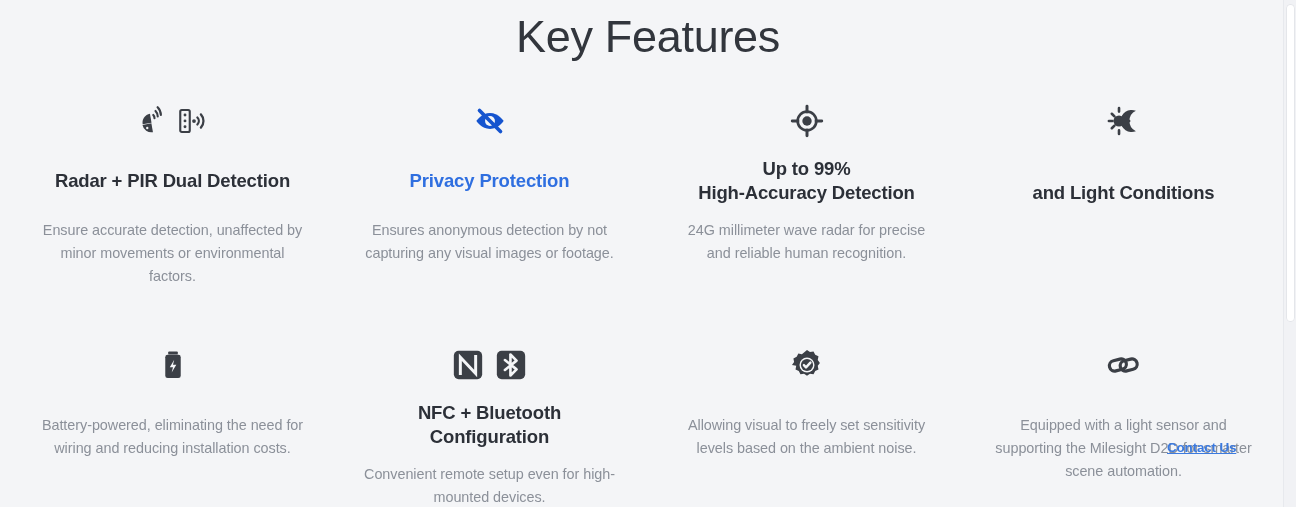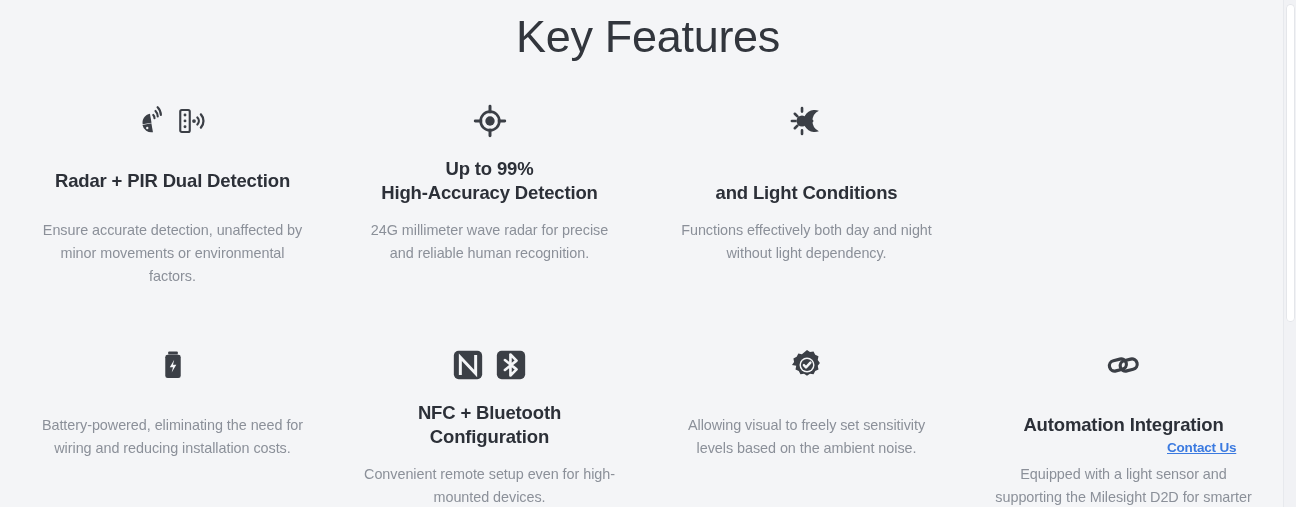--- a/index.html
+++ b/index.html
@@ -160,20 +160,34 @@
             <circle cx="13.6" cy="12" r="1.5" fill="currentColor"></circle>
             <path d="M16.3 9.2a4 4 0 0 1 0 5.6" stroke="currentColor" stroke-width="1.8" stroke-linecap="round"></path>
             <path d="M19.1 6.7a7.8 7.8 0 0 1 0 10.6" stroke="currentColor" stroke-width="1.8" stroke-linecap="round"></path>
           </svg>
         </span>
       </div>
       <div class="feature-title">Radar + PIR Dual Detection</div>
       <div class="feature-desc">Ensure accurate detection, unaffected by minor movements or environmental factors.</div>
     </div>
 
+    <div class="feature-card highlight">
+      <div class="feature-icon">
+        <span>
+          <svg width="34" height="34" viewBox="0 0 24 24" fill="none">
+            <path d="M2.4 12S6 6.4 12 6.4 21.6 12 21.6 12 18 17.6 12 17.6 2.4 12 2.4 12z" fill="currentColor"></path>
+            <circle cx="12" cy="12" r="3.5" fill="#f4f5f7"></circle>
+            <path d="M4.6 4.6 19.4 19.4" stroke="currentColor" stroke-width="2.6" stroke-linecap="round"></path>
+            <path d="M4.6 4.6 19.4 19.4" stroke="#f4f5f7" stroke-width="0.9" stroke-linecap="round" opacity="0"></path>
+          </svg>
+        </span>
+      </div>
+      <div class="feature-title">Privacy Protection</div>
+      <div class="feature-desc">Ensures anonymous detection by not capturing any visual images or footage.</div>
+    </div>
 
     <div class="feature-card">
       <div class="feature-icon">
         <span>
           <svg width="34" height="34" viewBox="0 0 24 24" fill="none">
             <circle cx="12" cy="12" r="6.6" stroke="currentColor" stroke-width="1.9"></circle>
             <circle cx="12" cy="12" r="3.3" fill="currentColor"></circle>
             <path d="M12 1.6v4M12 18.4v4M1.6 12h4M18.4 12h4" stroke="currentColor" stroke-width="2.1" stroke-linecap="round"></path>
           </svg>
         </span>
@@ -196,21 +210,20 @@
             <path d="M21.6 4.6a8.2 8.2 0 0 0 0 14.8 8 8 0 1 1 0-14.8z" fill="currentColor"></path>
           </svg>
         </span>
       </div>
       <div class="feature-title">
         <span>
           <br>
           <span>and Light Conditions</span>
         </span>
       </div>
-      <div class="feature-desc">Functions effectively both day and night without light dependency.</div>
     </div>
   </div>
 
   <div class="features-grid row-2">
 
     <div class="feature-card">
       <div class="feature-icon">
         <span>
           <svg width="32" height="32" viewBox="0 0 24 24" fill="none">
             <rect x="8.4" y="1.8" width="7.2" height="2.4" rx="0.7" fill="currentColor"></rect>
@@ -257,21 +270,20 @@
 
     <div class="feature-card">
       <div class="feature-icon">
         <span>
           <svg width="36" height="36" viewBox="0 0 26 24" fill="none">
             <rect x="2.4" y="8.2" width="12.4" height="7.6" rx="3.8" stroke="currentColor" stroke-width="2.3" transform="rotate(-14 8.6 12)"></rect>
             <rect x="10.2" y="8.2" width="12.4" height="7.6" rx="3.8" stroke="currentColor" stroke-width="2.3" transform="rotate(-14 16.4 12)"></rect>
           </svg>
         </span>
       </div>
-      <div class="feature-title">Automation Integration</div>
       <div class="feature-desc">Equipped with a light sensor and supporting the Milesight D2D for smarter scene automation.</div>
     </div>
   </div>
 
   <a class="contact-us-overlay" href="#">Contact Us</a>
 
   <div class="scrollbar-track">
     <div class="scrollbar-thumb"></div>
   </div>
 

